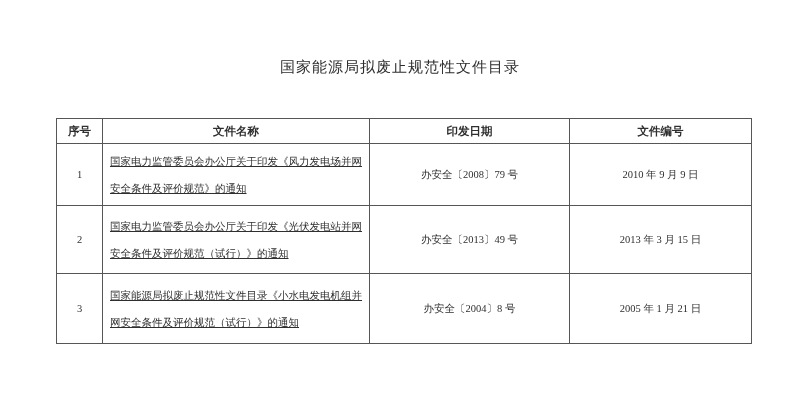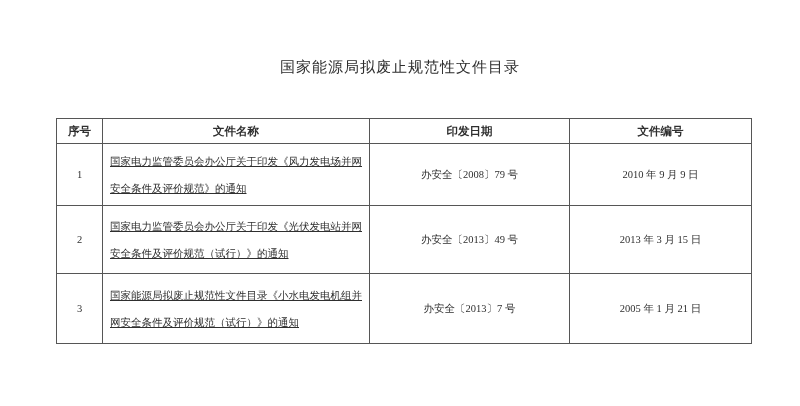--- a/index.html
+++ b/index.html
@@ -101,17 +101,17 @@
     </tr>
     <tr class="row-2">
       <td class="cell-center">2</td>
       <td class="cell-name">国家电力监管委员会办公厅关于印发《光伏发电站并网安全条件及评价规范（试行）》的通知</td>
       <td class="cell-center">办安全〔2013〕49 号</td>
       <td class="cell-center">2013 年 3 月 15 日</td>
     </tr>
     <tr class="row-3">
       <td class="cell-center">3</td>
       <td class="cell-name">国家能源局拟废止规范性文件目录《小水电发电机组并网安全条件及评价规范（试行）》的通知</td>
-      <td class="cell-center">办安全〔2013〕7 号</td>
+      <td class="cell-center">办安全〔2004〕8 号</td>
       <td class="cell-center">2005 年 1 月 21 日</td>
     </tr>
   </tbody>
 </table>
 
 </body></html>

